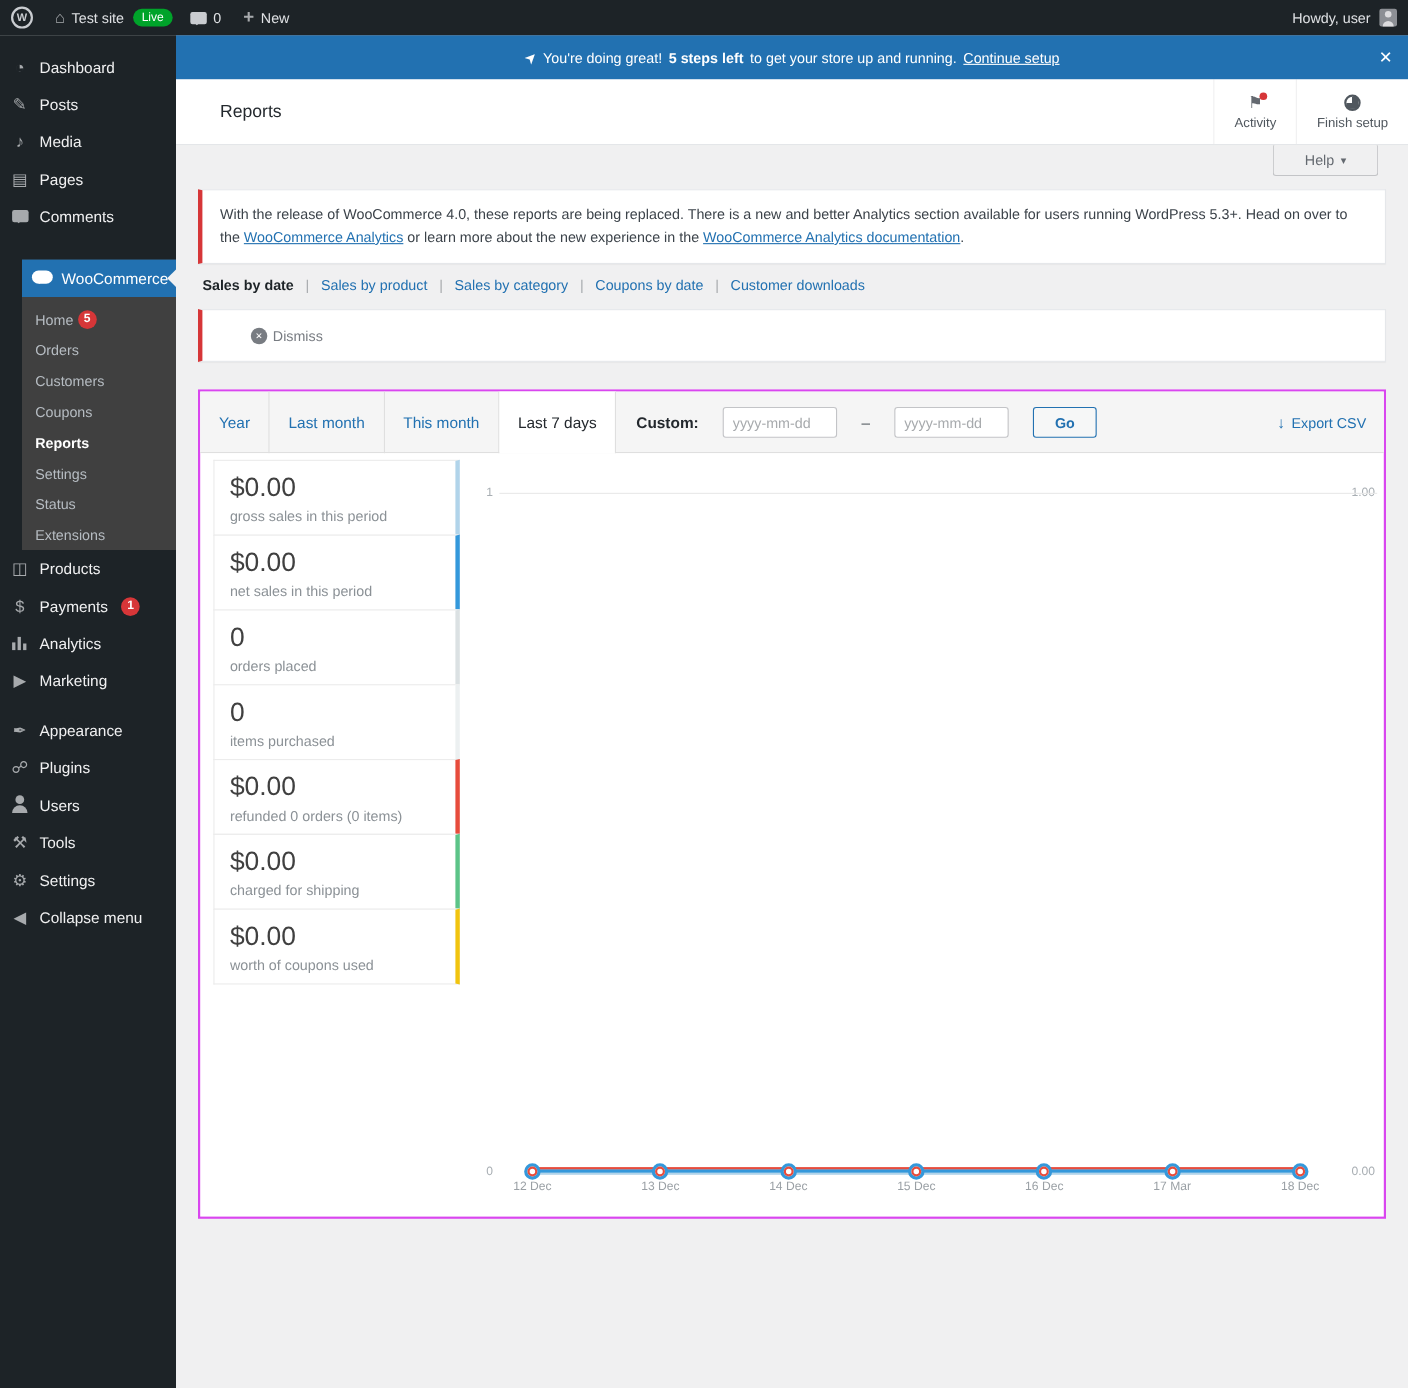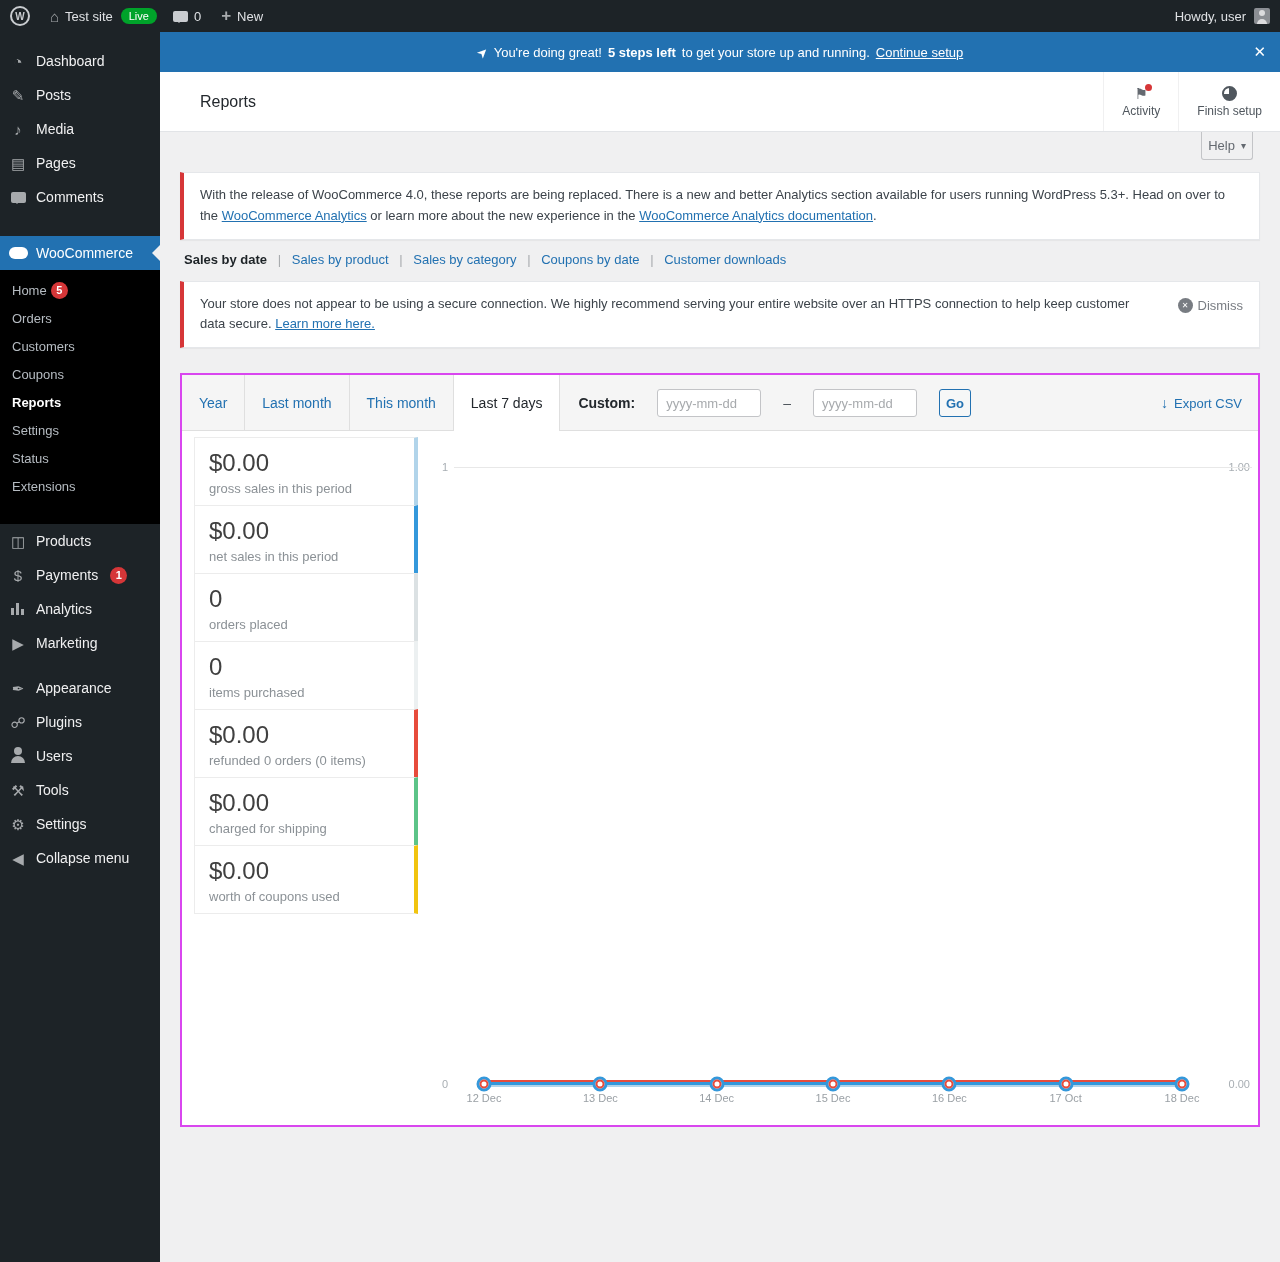--- a/index.html
+++ b/index.html
@@ -21,21 +21,21 @@
   .avatar { width:16px; height:16px; border-radius:2px; background:#8c8f94; position:relative; overflow:hidden; margin-left:2px; }
   .avatar::before { content:""; position:absolute; top:2px; left:5px; width:6px; height:6px; border-radius:50%; background:#dcdcde; }
   .avatar::after { content:""; position:absolute; bottom:-1px; left:3px; width:10px; height:6px; border-radius:5px 5px 0 0; background:#dcdcde; }
 
   
   .sidebar { position:absolute; top:32px; left:0; width:160px; height:1230px; background:#1d2327; padding-top:12px; }
   .menu-item { display:flex; align-items:center; gap:8px; height:34px; padding:0 8px; font-size:14px; color:#f0f0f1; cursor:pointer; position:relative; }
   .mi-icon { width:20px; text-align:center; color:#a7aaad; font-size:15px; line-height:1; flex:none; }
   .menu-sep-lg { height:22px; } .menu-sep-sm { height:11px; }
   .red-badge { background:#d63638; color:#fff; font-size:11px; font-weight:600; line-height:17px; min-width:17px; text-align:center; border-radius:9px; padding:0 2px; display:inline-block; margin-left:4px; }
-  .woo-block { background:#000000; padding-bottom:24px; }
+  .woo-block { background:#404040; padding-bottom:0;margin-left:20px; }
   .menu-item.current { background:#2271b1; color:#fff; }
   .menu-item.current .mi-icon { color:#fff; }
   .current-arrow { position:absolute; right:0; top:50%; margin-top:-8px; border:8px solid transparent; border-right-color:#f0f0f1; }
   .submenu { padding-top:6px; }
   .submenu li { height:28px; display:flex; align-items:center; padding:0 12px; font-size:13px; color:#b6bcc2; cursor:pointer; }
   .submenu li.current-sub { color:#fff; font-weight:700; }
   .bars-icon { width:18px; height:16px; display:inline-block;
     background:
       linear-gradient(#a7aaad,#a7aaad) left 2px bottom 1px / 3px 7px no-repeat,
       linear-gradient(#a7aaad,#a7aaad) left 7px bottom 1px / 3px 12px no-repeat,
@@ -57,21 +57,21 @@
 
   .page-header { height:60px; background:#fff; display:flex; align-items:stretch; justify-content:space-between; border-bottom:1px solid #e2e4e7; }
   .page-header h1 { font-size:16px; font-weight:500; color:#23282d; align-self:center; padding-left:40px; }
   .header-actions { display:flex; align-items:stretch; }
   .header-action { display:flex; flex-direction:column; align-items:center; justify-content:center; gap:3px; padding:0 18px; font-size:12px; color:#50575e; border-left:1px solid #f0f0f1; cursor:pointer; }
   .flag-icon { font-size:15px; color:#646970; position:relative; line-height:1; }
   .flag-icon::after { content:""; position:absolute; top:-2px; right:-4px; width:7px; height:7px; border-radius:50%; background:#d63638; }
   .pie-icon { width:15px; height:15px; border-radius:50%; border:2px solid #50575e; background:conic-gradient(#50575e 0 270deg, #fff 270deg); }
 
   .help-row { display:flex; justify-content:flex-end; padding-right:27px; height:28px; }
-  .help-tab { display:flex; align-items:center; gap:6px; background:#f0f0f1; border:1px solid #c3c4c7; border-top:none; border-radius:0 0 3px 3px; padding:0 6px; font-size:13px; color:#646970; cursor:pointer; }
+  .help-tab { display:flex; align-items:center; gap:6px; background:#f0f0f1; border:1px solid #c3c4c7; border-top:none; border-radius:0 0 3px 3px; padding:0 28px; font-size:13px; color:#646970; cursor:pointer; }
   .caret { font-size:10px; }
 
   .notice { background:#fff; border:1px solid #e5e7ea; border-left:4px solid #d63638; box-shadow:0 1px 1px rgba(0,0,0,.04); margin:12px 20px 0; padding:12px 16px; font-size:13px; line-height:1.6; color:#3c434a; }
   .notice a { color:#2271b1; text-decoration:underline; cursor:pointer; }
   .notice-flex { display:flex; justify-content:space-between; align-items:flex-start; margin-top:14px; }
   .dismiss { display:flex; align-items:center; gap:5px; color:#787c82; white-space:nowrap; margin-left:28px; cursor:pointer; padding-top:2px; }
   .dismiss-icon { width:15px; height:15px; border-radius:50%; background:#787c82; color:#fff; font-size:8px; display:flex; align-items:center; justify-content:center; }
 
   .nav-tabs { margin:25px 20px 0; padding-left:8px; border-bottom:1px solid #c3c4c7; }
   .nav-tab { display:inline-block; padding:8px 13px; margin:0 4px -1px 0; border:1px solid #c3c4c7; background:#dcdcde; color:#50575e; font-size:14px; font-weight:600; cursor:pointer; }
@@ -85,21 +85,21 @@
   
   .report-box { margin:25px 20px 0; background:#fff; border:2px solid #d946ef; }
   .range-bar { display:flex; align-items:stretch; height:56px; background:#f5f5f5; box-shadow:inset 0 -1px 0 #dfdfdf; font-size:14px; }
   .range-tab { display:flex; align-items:center; padding:0 17px; color:#2271b1; border-right:1px solid #dfdfdf; cursor:pointer; }
   .range-tab.active { background:#fff; color:#23282d; }
   .custom-range { display:flex; align-items:center; gap:22px; padding:0 18px; }
   .custom-label { font-weight:700; color:#23282d; font-size:14px; }
   .date-input { width:104px; height:28px; border:1px solid #c3c4c7; border-radius:3px; background:#fff; padding:0 8px; font-size:13px; font-family:"Liberation Sans", sans-serif; color:#2c3338; }
   .date-input::placeholder { color:#a7aaad; }
   .dash { color:#50575e; }
-  .go-btn { height:28px; padding:0 6px; background:#f6f7f7; border:1px solid #2271b1; border-radius:3px; color:#2271b1; font-size:13px; font-weight:600; font-family:"Liberation Sans", sans-serif; cursor:pointer; }
+  .go-btn { height:28px; padding:0 19px; background:#f6f7f7; border:1px solid #2271b1; border-radius:3px; color:#2271b1; font-size:13px; font-weight:600; font-family:"Liberation Sans", sans-serif; cursor:pointer; }
   .export-csv { margin-left:auto; display:flex; align-items:center; gap:6px; padding:0 16px; color:#2271b1; font-size:13px; cursor:pointer; }
   .export-arrow { font-size:14px; }
 
   .report-body { display:flex; align-items:flex-start; padding:7px 0 15px 12px; }
   .stats { width:224px; flex:none; }
   .stats li { height:69px; padding:11px 14px; border:1px solid #ececec; border-right:4px solid #dbe1e3; margin-top:-1px; cursor:pointer; background:#fff; }
   .stat-value { display:block; font-size:24px; color:#404040; line-height:1.2; }
   .stat-label { display:block; font-size:13px; color:#8b9196; margin-top:3px; }
 
   .chart { flex:1; position:relative; height:672px; margin:0 4px 0 12px; }
@@ -302,24 +302,20 @@
     <a>Sales by product</a>
     <span class="sep">|</span>
     <a>Sales by category</a>
     <span class="sep">|</span>
     <a>Coupons by date</a>
     <span class="sep">|</span>
     <a>Customer downloads</a>
   </div>
 
   <div class="notice notice-flex">
-    <div>
-      <span>Your store does not appear to be using a secure connection. We highly recommend serving your entire website over an HTTPS connection to help keep customer data secure.</span>
-      <a>Learn more here.</a>
-    </div>
     <span class="dismiss">
       <span class="dismiss-icon">✕</span>
       <span>Dismiss</span>
     </span>
   </div>
 
   <div class="report-box">
     <div class="range-bar">
       <a class="range-tab">Year</a>
       <a class="range-tab">Last month</a>
@@ -385,20 +381,20 @@
           <span class="marker pp2"></span>
           <span class="marker pp3"></span>
           <span class="marker pp4"></span>
           <span class="marker pp5"></span>
           <span class="marker pp6"></span>
           <span class="xlab pp0">12 Dec</span>
           <span class="xlab pp1">13 Dec</span>
           <span class="xlab pp2">14 Dec</span>
           <span class="xlab pp3">15 Dec</span>
           <span class="xlab pp4">16 Dec</span>
-          <span class="xlab pp5">17 Oct</span>
+          <span class="xlab pp5">17 Mar</span>
           <span class="xlab pp6">18 Dec</span>
         </div>
       </div>
     </div>
   </div>
 
 </main>
 
 </body></html>

